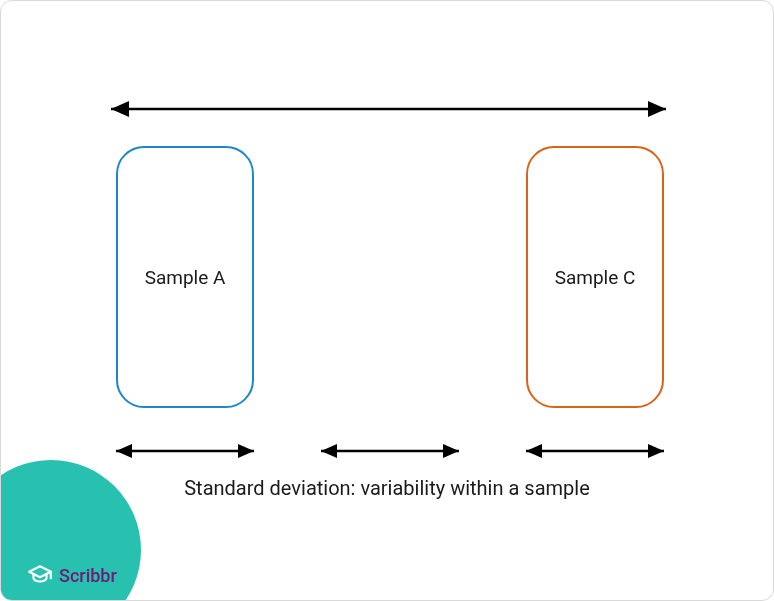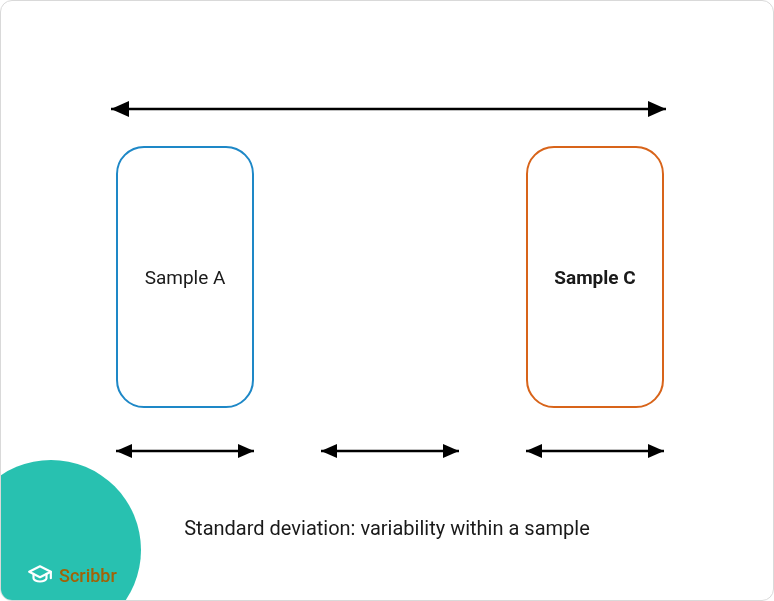--- a/index.html
+++ b/index.html
@@ -30,59 +30,58 @@
     color: #1a1a1a;
   }
   .bottom-label {
     position: absolute;
     top: 475px;
     left: 0;
     width: 100%;
     text-align: center;
     font-size: 20px;
     color: #1a1a1a;
-    margin-top: 40px;
   }
   .arrow-svg {
     position: absolute;
     left: 0;
   }
   .sample-box {
     position: absolute;
     top: 145px;
     width: 138px;
     height: 262px;
     border-radius: 28px;
     box-sizing: border-box;
     background: #fff;
     display: flex;
     align-items: center;
     justify-content: center;
   }
   .sample-a { left: 115px; border: 2.5px solid #1e88c7; }
   .sample-b { left: 320px; border: 2.5px solid #3c8a3c; }
-  .sample-c { left: 525px; border: 2.5px solid #d8641a; font-weight: bold; }
+  .sample-c { left: 525px; border: 2.5px solid #d8641a; }
   .sample-label {
     font-size: 19px;
     color: #1a1a1a;
   }
   .logo-corner {
     position: absolute;
     left: -40px;
     bottom: -40px;
     width: 180px;
     height: 180px;
     background: #28c1b0;
     border-radius: 50%;
   }
   .logo-text {
     position: absolute;
     left: 26px;
     bottom: 12px;
-    color: #a16207;
+    color: #701a75;
     font-size: 18px;
     font-weight: 500;
     display: flex;
     align-items: center;
     gap: 6px;
   }
   .logo-text svg {
     width: 26px;
     height: 26px;
   }

